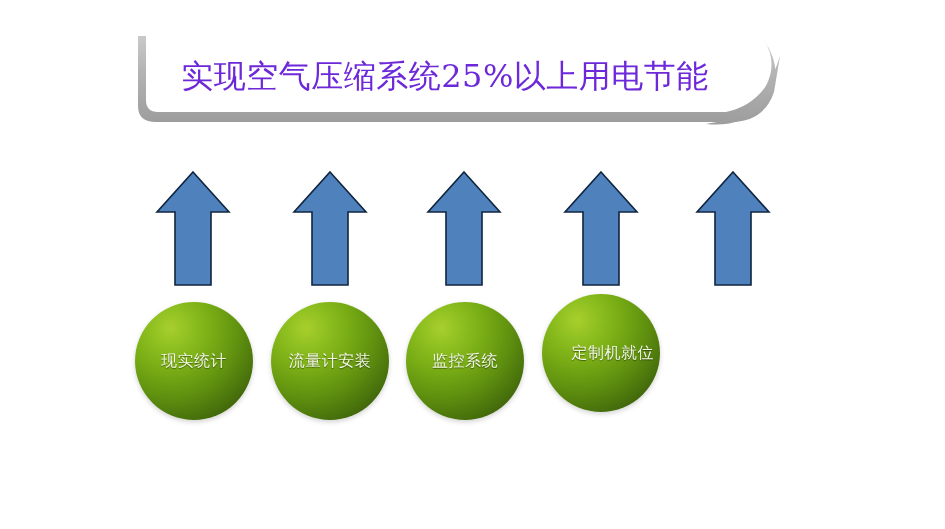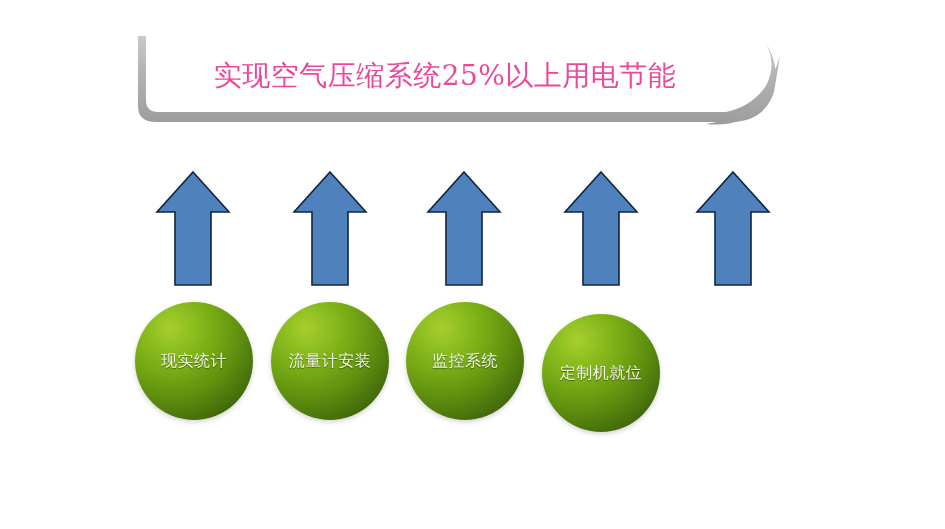--- a/index.html
+++ b/index.html
@@ -40,23 +40,23 @@
     overflow: visible;
   }
   #title-text {
     position: absolute;
     left: 30px;
     top: 14px;
     width: 590px;
     height: 56px;
     line-height: 56px;
     font-family: "DejaVu Serif", "Liberation Serif", serif;
-    font-size: 28px;
+    font-size: 32px;
     font-weight: 500;
-    color: #ec4899;
+    color: #6d28d9;
     letter-spacing: 0.5px;
     white-space: nowrap;
     text-align: center;
   }
 
   
   #flow-row {
     position: absolute;
     left: 0;
     top: 0;
@@ -163,19 +163,19 @@
     </div>
 
     <div class="node-circle" style="left:271px; top:302px; width:118px; height:118px;">
       <span class="node-label">流量计安装</span>
     </div>
 
     <div class="node-circle" style="left:406px; top:302px; width:118px; height:118px;">
       <span class="node-label">监控系统</span>
     </div>
 
-    <div class="node-circle" style="left:542px; top:314px; width:118px; height:118px;">
+    <div class="node-circle" style="left:542px; top:294px; width:118px; height:118px;justify-content:flex-end;">
       <span class="node-label">定制机就位</span>
     </div>
 
 
   </div>
 </div>
 
 </body></html>

